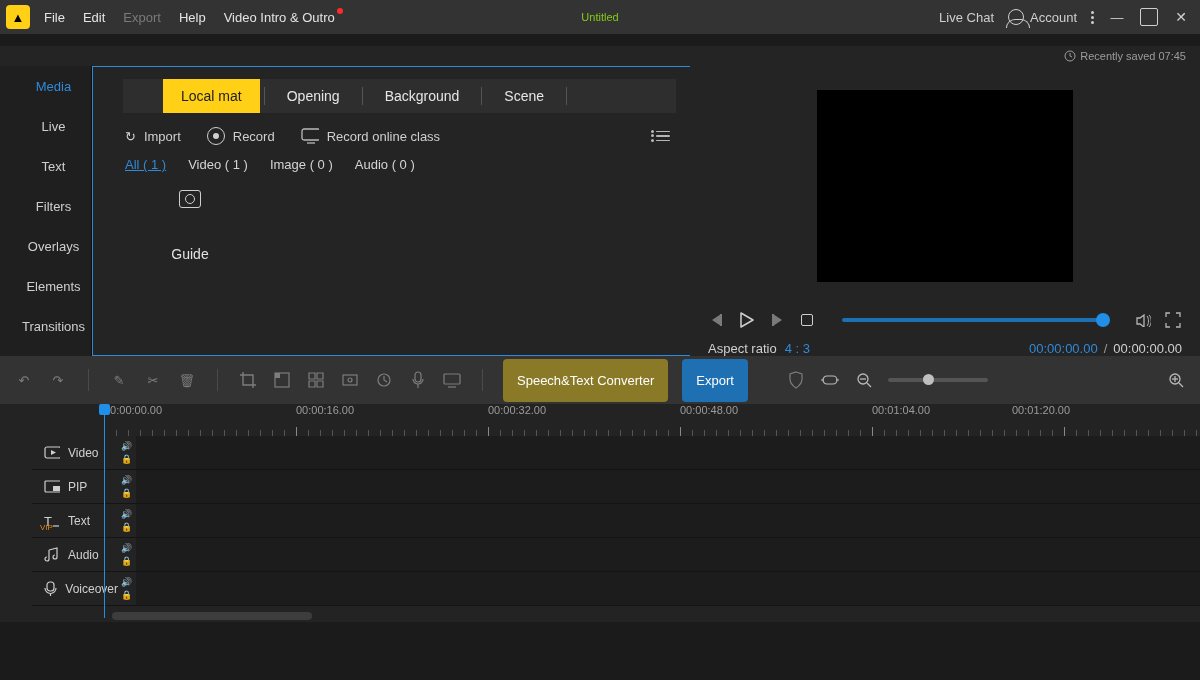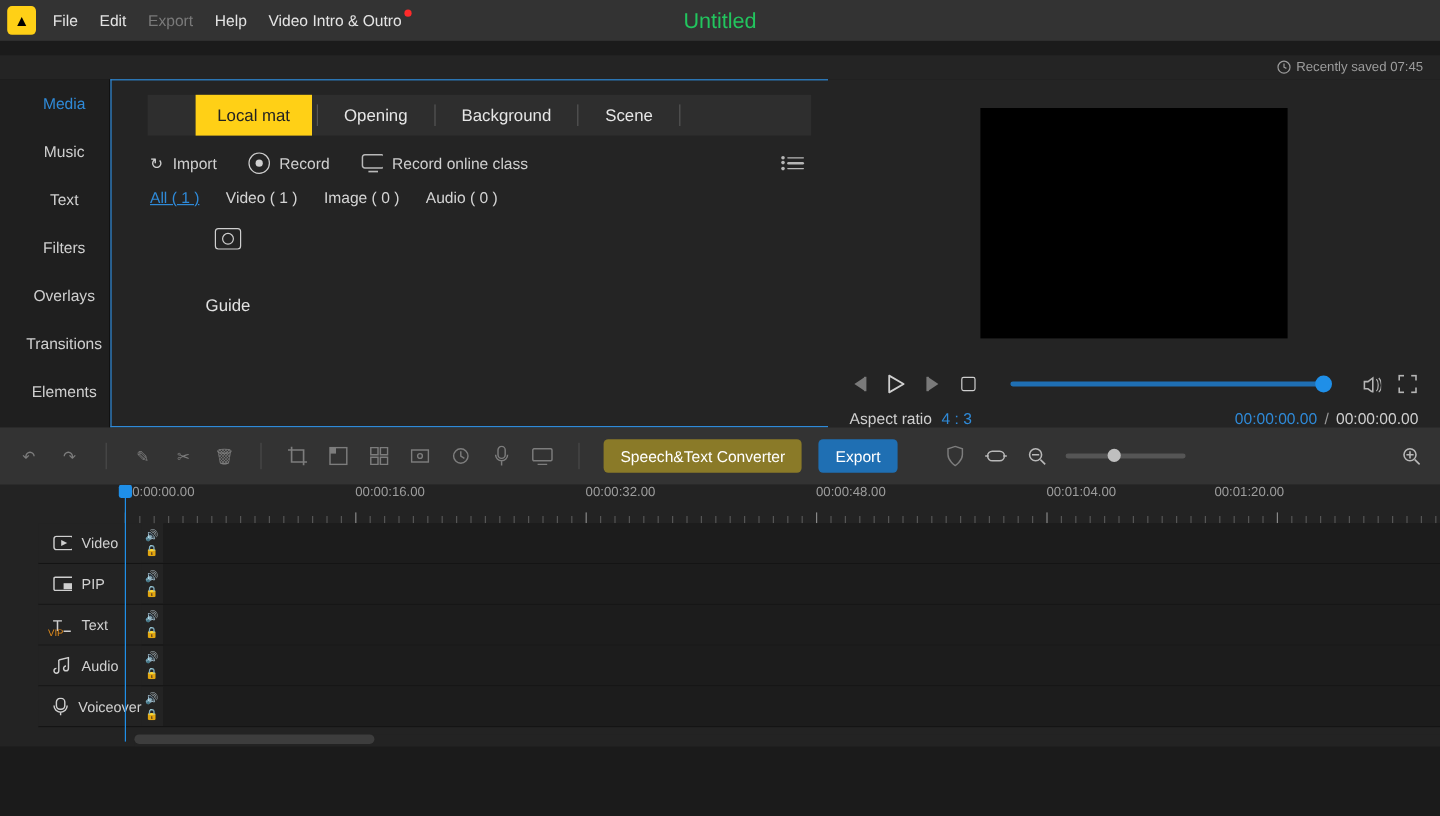--- a/index.html
+++ b/index.html
@@ -5,21 +5,21 @@
   * { box-sizing: border-box; margin: 0; padding: 0; font-family: -apple-system, "Segoe UI", Arial, sans-serif; }
   body { width: 1200px; height: 680px; background: #1b1b1b; color: #cfcfcf; overflow: hidden; font-size: 13px; }
 
   
   .titlebar { height: 34px; background: #333333; display: flex; align-items: center; }
   .app-logo { width: 24px; height: 24px; margin-left: 6px; background: #ffd016; border-radius: 4px; display:flex;align-items:center;justify-content:center;color:#000;font-weight:bold;}
   .menu { display: flex; gap: 18px; margin-left: 14px; }
   .menu-item { cursor: pointer; color: #e4e4e4; position: relative; }
   .menu-item.disabled { color: #7a7a7a; }
   .red-dot { width:6px; height:6px; background:#ff2b2b; border-radius:50%; position:absolute; top:-2px; right:-8px;}
-  .title { position:absolute; left:50%; transform:translateX(-50%); color:#22c55e; font-size:18px;}
+  .title { position:absolute; left:50%; transform:translateX(-50%); color:#84cc16; font-size:11px;}
   .title-right { margin-left:auto; display:flex; align-items:center; gap:14px; padding-right:10px;}
   .icon-btn { width:18px; height:18px; display:inline-flex; align-items:center; justify-content:center; cursor:pointer; color:#cfcfcf;}
   .win-btn { width:18px; height:18px; border:1px solid #cfcfcf; border-radius:2px;}
   .close-x::before{content:"✕"; font-size:14px;}
   .account { display:flex; align-items:center; gap:6px; cursor:pointer;}
   .acct-icon{width:16px;height:16px;border:1.5px solid #cfcfcf;border-radius:50%;position:relative;}
   .acct-icon::after{content:"";position:absolute;bottom:-4px;left:-3px;width:22px;height:8px;border:1.5px solid #cfcfcf;border-bottom:none;border-radius:10px 10px 0 0;}
   .dots-v{display:flex;flex-direction:column;gap:2px;}
   .dots-v span{width:3px;height:3px;background:#cfcfcf;border-radius:50%;}
 
@@ -66,21 +66,21 @@
   .meta-row{display:flex;align-items:center;padding:6px 18px 0 18px;font-size:13px;}
   .ratio-val{color:#2f8ad8;margin-left:8px;}
   .time-cur{color:#2f8ad8;margin-left:auto;}
   .time-sep{margin:0 6px;color:#999;}
   .time-tot{color:#cfcfcf;}
 
   
   .toolbar{height:48px;background:#333333;display:flex;align-items:center;padding:0 14px;gap:14px;}
   .tico{width:20px;height:20px;display:flex;align-items:center;justify-content:center;color:#7d7d7d;cursor:pointer;}
   .tsep{width:1px;height:22px;background:#4a4a4a;margin:0 6px;}
-  .pill{height:28px;padding:0 14px;border-radius:4px;display:flex;align-items:center;cursor:pointer;font-size:13px;}
+  .pill{height:43px;padding:0 14px;border-radius:4px;display:flex;align-items:center;cursor:pointer;font-size:13px;}
   .pill.yellow{background:#8a7a28;color:#fff;}
   .pill.blue{background:#1f6fb3;color:#fff;}
   .zoom-slider{width:100px;height:4px;background:#555;border-radius:2px;position:relative;}
   .zoom-dot{position:absolute;left:35px;top:-4px;width:11px;height:11px;border-radius:50%;background:#bfbfbf;}
 
   
   .timeline{flex:1;background:#232323;overflow:hidden;}
   .ruler{height:32px;position:relative;margin-left:104px;background:#232323;color:#9c9c9c;font-size:11px;}
   .ruler .majors{position:absolute;inset:0;}
   .major{position:absolute;top:0;text-align:left;}
@@ -116,40 +116,57 @@
 <div class="titlebar">
   <div class="app-logo">▲</div>
   <div class="menu">
     <div class="menu-item">File</div>
     <div class="menu-item">Edit</div>
     <div class="menu-item disabled">Export</div>
     <div class="menu-item">Help</div>
     <div class="menu-item"><span>Video Intro &amp; Outro</span><span class="red-dot"></span></div>
   </div>
   <div class="title">Untitled</div>
+  <div class="title-right">
+    <div>Live Chat</div>
+    <div class="account">
+      <span class="acct-icon"></span>
+      <span>Account</span>
+    </div>
+    <div class="dots-v">
+        <span></span>
+        <span></span>
+        <span></span>
+      </div>
+    <div class="icon-btn">—</div>
+    <div class="icon-btn">
+        <div class="win-btn"></div>
+      </div>
+    <div class="icon-btn close-x"></div>
+  </div>
 </div>
 
 <div class="savestrip">
   <svg width="12" height="12" viewBox="0 0 12 12">
       <circle cx="6" cy="6" r="5" fill="none" stroke="#9c9c9c" stroke-width="1"></circle>
       <path d="M6 3v3l2 1" stroke="#9c9c9c" stroke-width="1" fill="none"></path>
     </svg>
   <span>Recently saved 07:45</span>
 </div>
 
 <div class="upper">
 
   <div class="sidebar">
     <div class="side-tab active">Media</div>
-    <div class="side-tab">Music</div>
+    <div class="side-tab">Live</div>
     <div class="side-tab">Text</div>
     <div class="side-tab">Filters</div>
     <div class="side-tab">Overlays</div>
+    <div class="side-tab">Elements</div>
     <div class="side-tab">Transitions</div>
-    <div class="side-tab">Elements</div>
   </div>
 
   <div class="library">
     <div class="lib-tabs">
       <div class="lib-tab active">Local mat</div>
       <div class="vsep"></div>
       <div class="lib-tab">Opening</div>
       <div class="vsep"></div>
       <div class="lib-tab">Background</div>
       <div class="vsep"></div>

